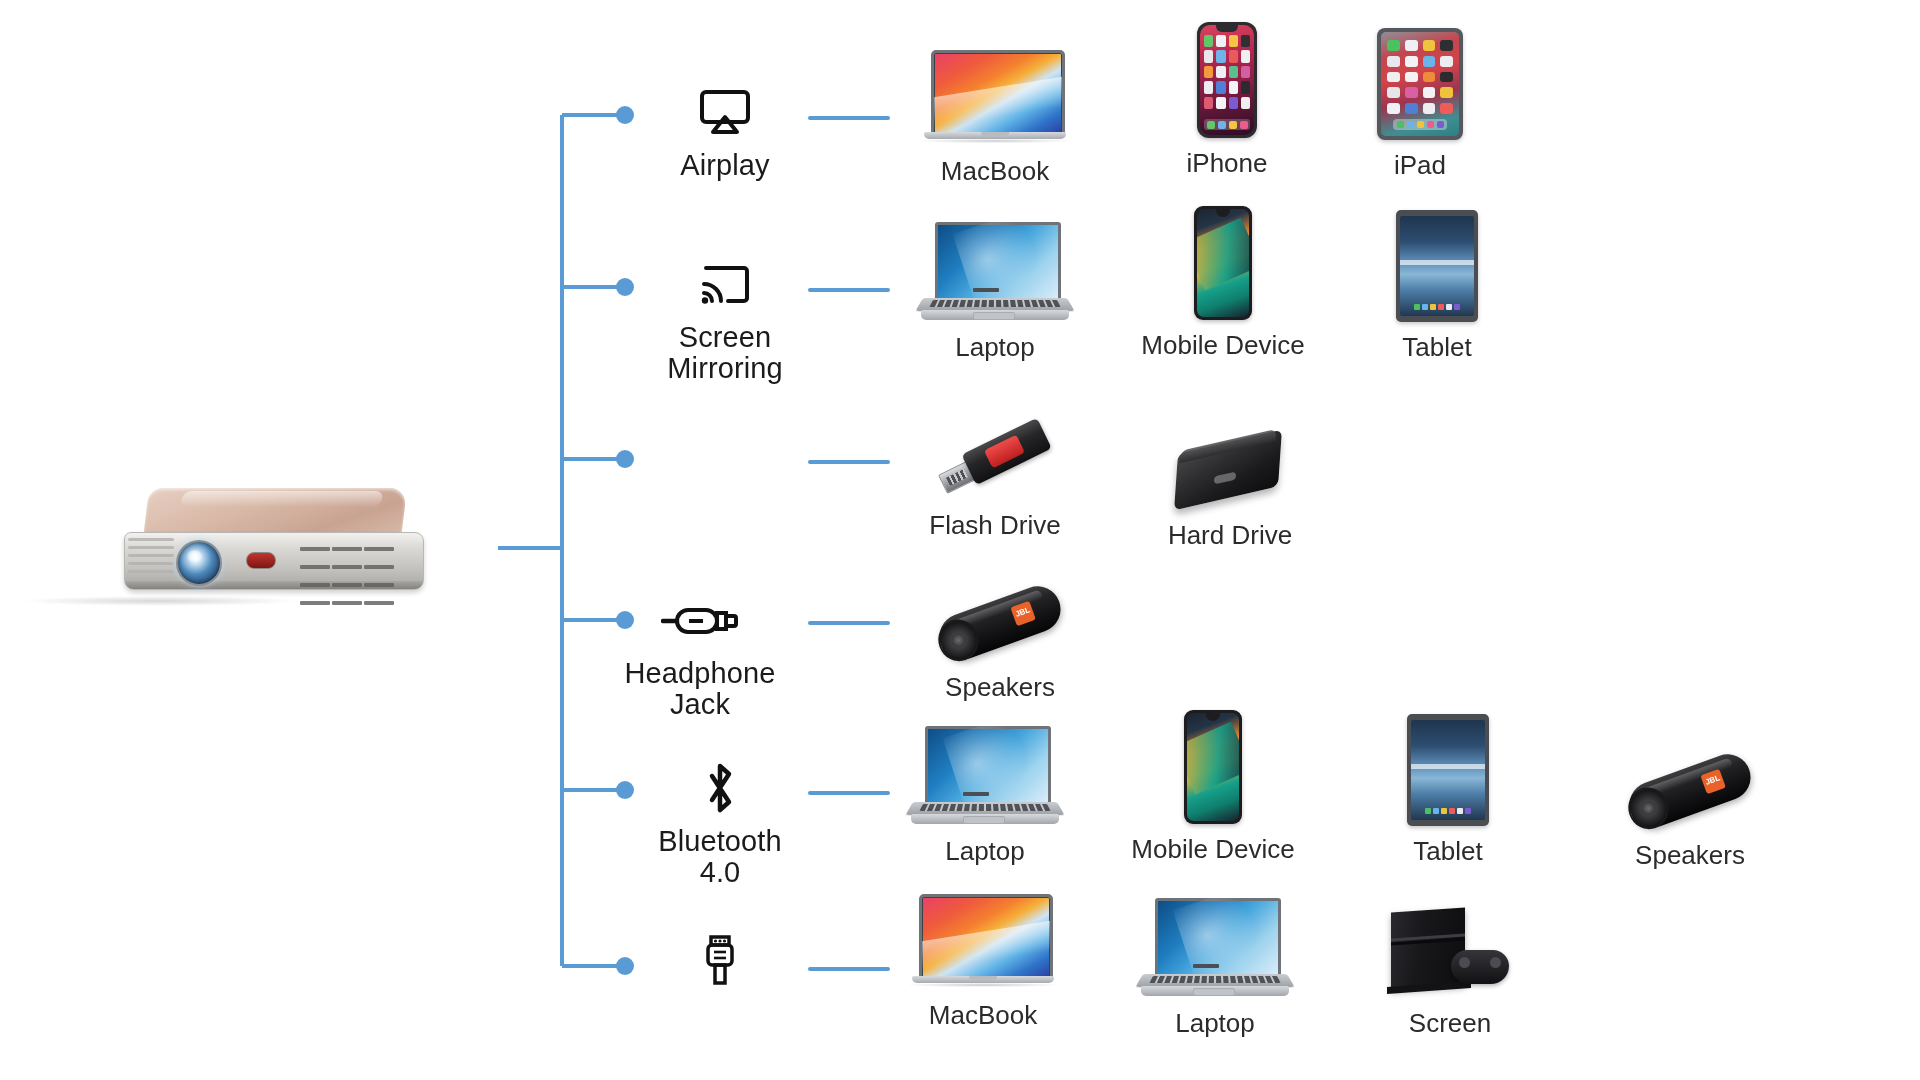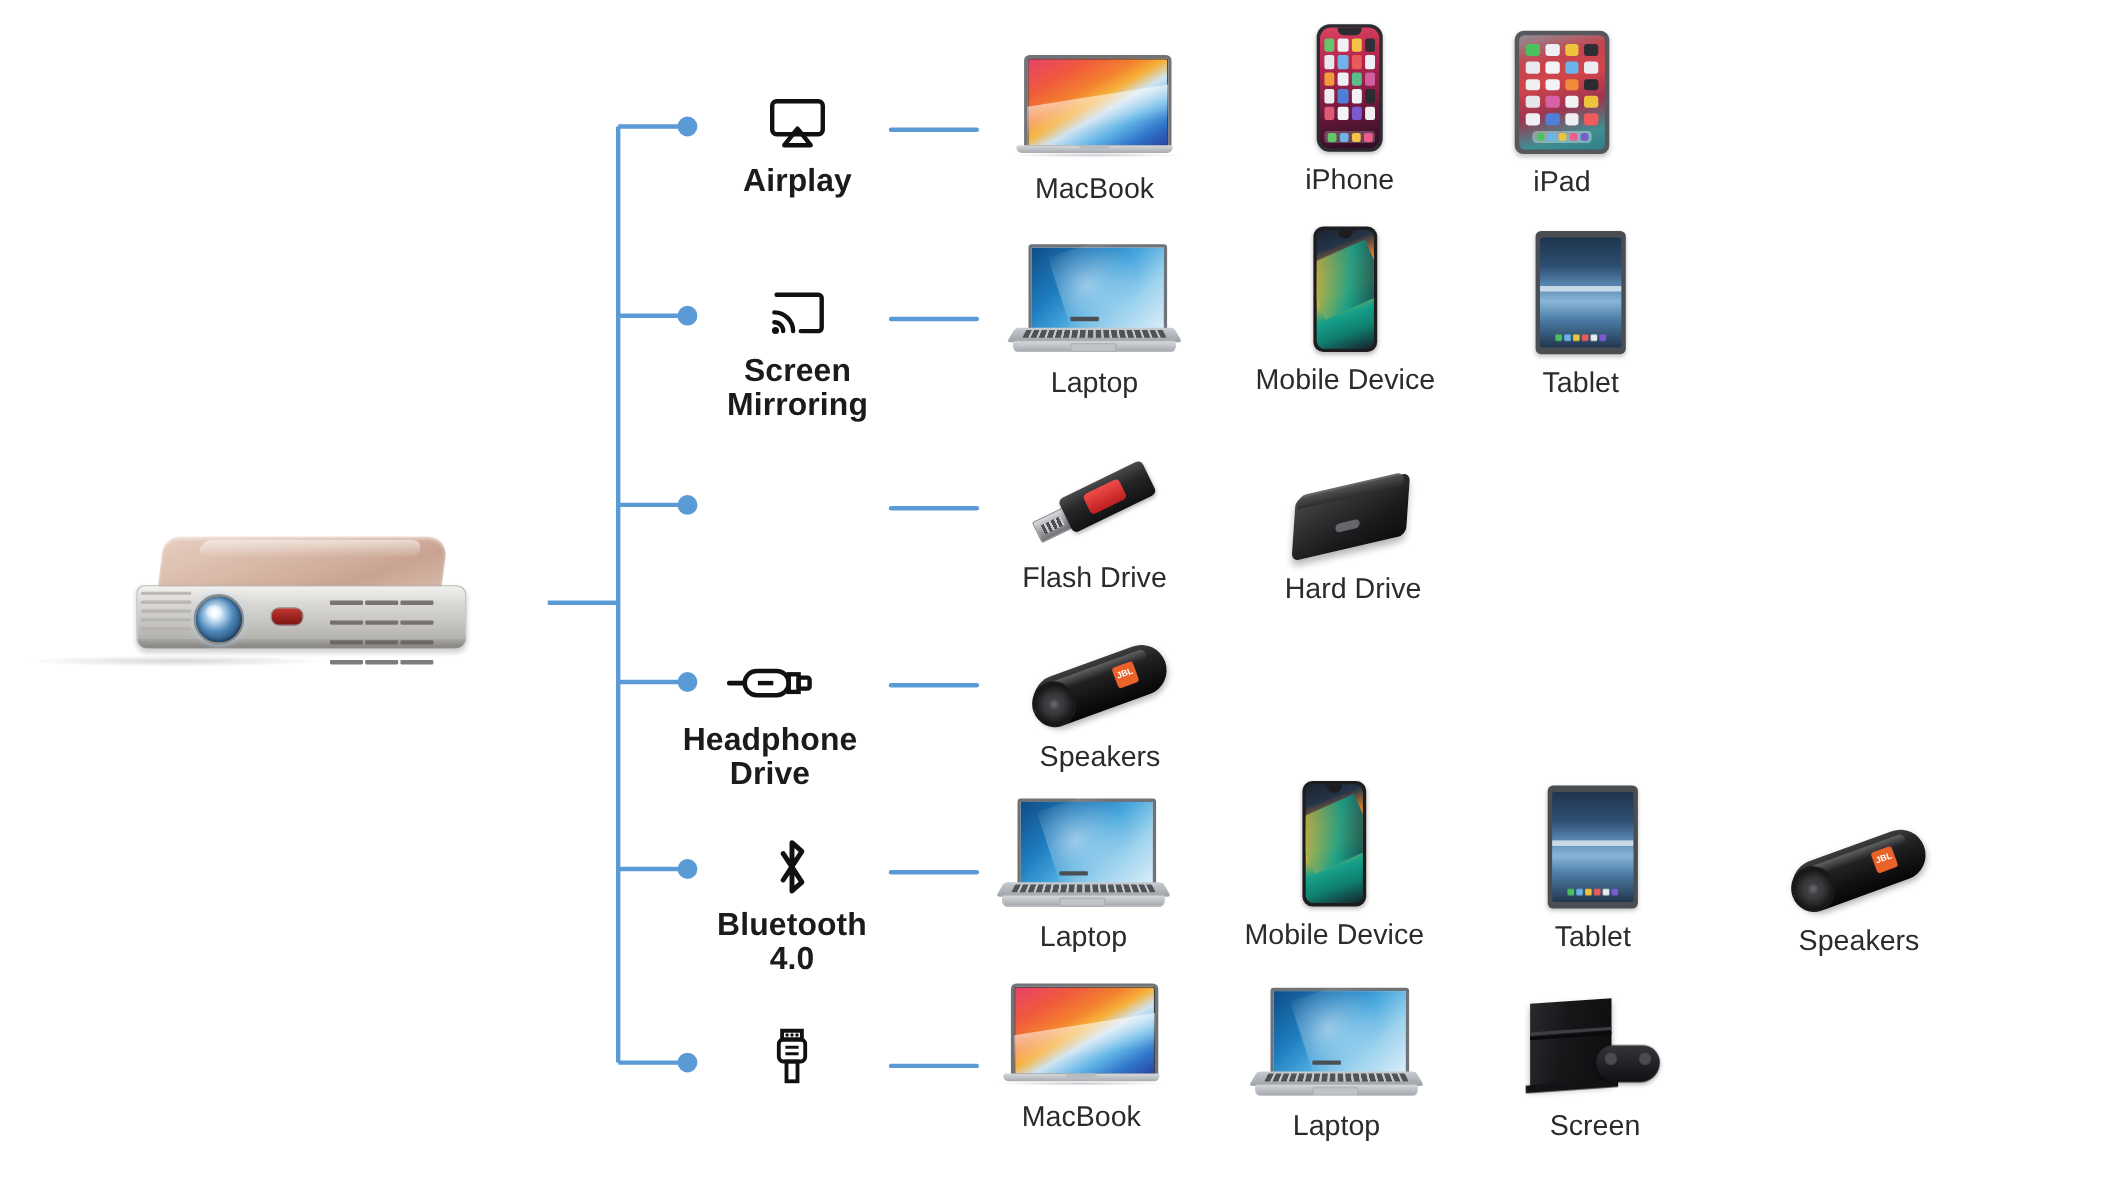--- a/index.html
+++ b/index.html
@@ -62,21 +62,21 @@
   .pj-shadow{
     position:absolute;left:20px;top:596px;width:280px;height:10px;
     background:radial-gradient(ellipse at center,rgba(0,0,0,.16),rgba(0,0,0,0) 70%);
   }
 
   
   .tree{position:absolute;left:0;top:0;width:1920px;height:1080px;pointer-events:none;}
   .port{position:absolute;text-align:center;width:300px;}
   .port-icon{height:62px;display:flex;align-items:center;justify-content:center;}
   .port-label{
-    font-size:29px;font-weight:bold;color:#1b1b1b;line-height:1.06;
+    font-size:29px;font-weight:normal;color:#1b1b1b;line-height:1.06;
     margin-top:6px;letter-spacing:.1px;
   }
   .linkline{position:absolute;height:4px;background:#5b9bd5;border-radius:2px;}
 
   .dev{position:absolute;text-align:center;width:210px;}
   .dev-art{height:110px;display:flex;align-items:flex-end;justify-content:center;position:relative;}
   .dev-label{font-size:26px;color:#2b2b2b;margin-top:10px;}
 
   
   
@@ -576,21 +576,21 @@
       <svg width="78" height="34" viewBox="0 0 78 34">
         <line x1="2" y1="17" x2="16" y2="17" stroke="#111" stroke-width="4.5" stroke-linecap="round"></line>
         <rect x="16" y="6" width="40" height="22" rx="11" ry="11" fill="none" stroke="#111" stroke-width="4"></rect>
         <rect x="28" y="15" width="14" height="4" fill="#111"></rect>
         <rect x="56" y="9" width="9" height="16" fill="none" stroke="#111" stroke-width="4"></rect>
         <rect x="65" y="12" width="10" height="10" rx="2" fill="none" stroke="#111" stroke-width="4"></rect>
       </svg>
     </div>
     <div class="port-label">
       <span>Headphone</span><br>
-      <span>Drive</span>
+      <span>Jack</span>
     </div>
   </div>
   <div class="linkline" style="left:808px;top:621px;width:82px;"></div>
 
   <div class="dev" style="left:895px;top:552px;">
     <div class="dev-art">
       <div class="speaker">
           <div class="tube"></div>
           <div class="driver"></div>
           <div class="logo"></div>

